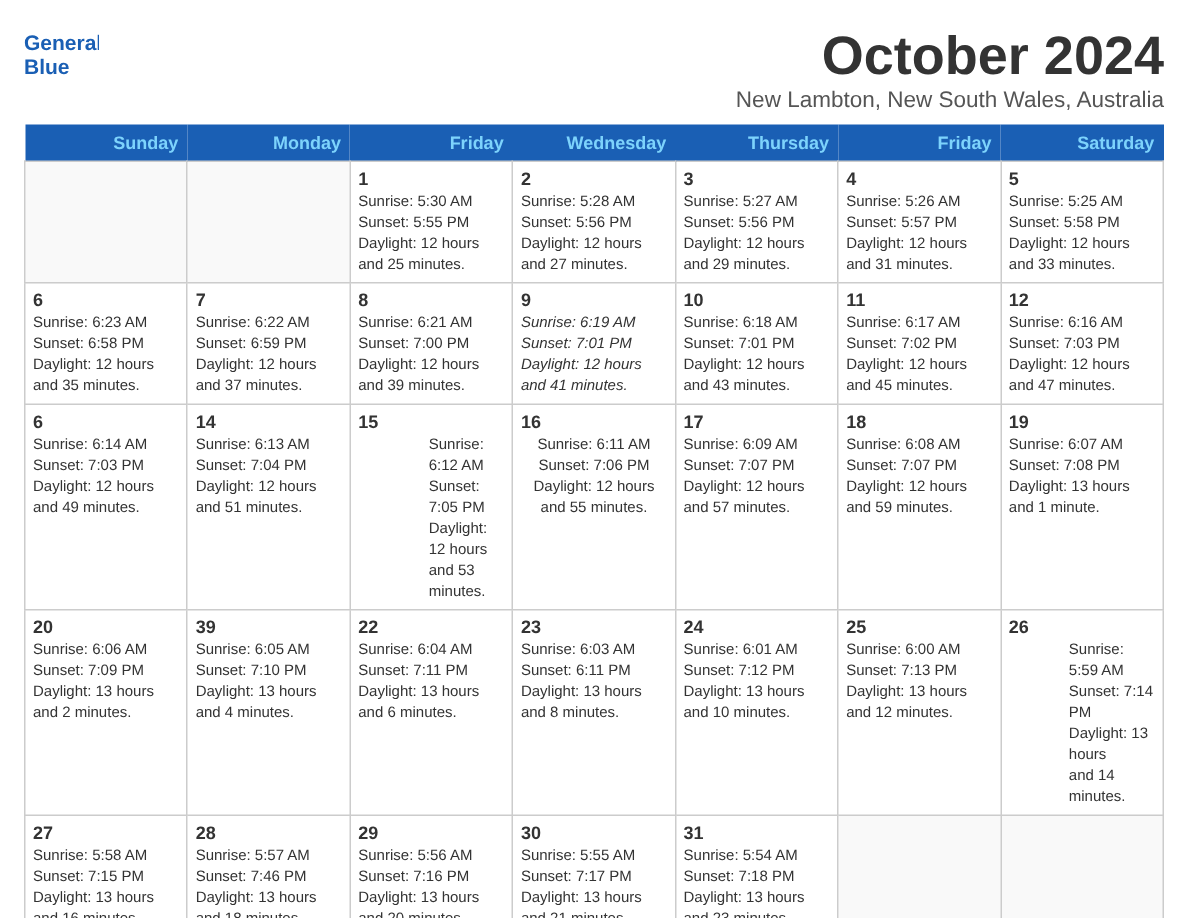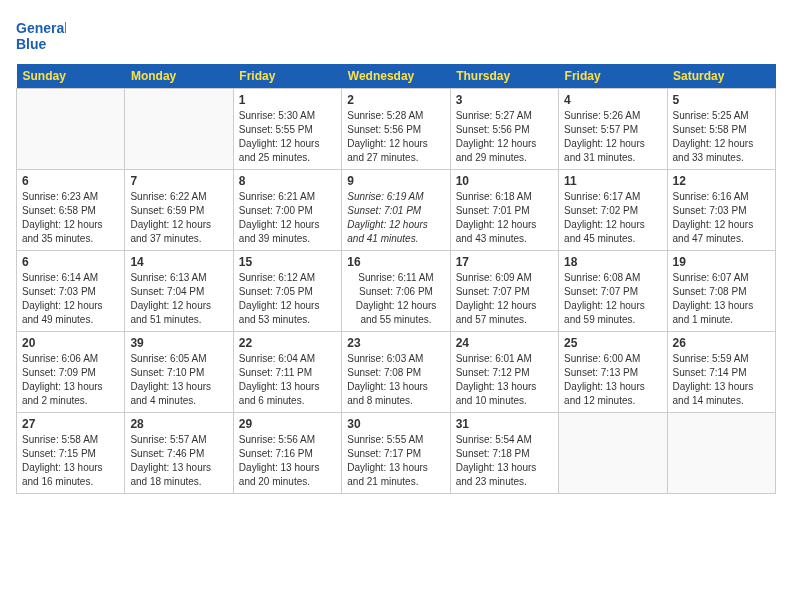--- a/index.html
+++ b/index.html
@@ -36,23 +36,23 @@
       font-size: 15px;
       color: #555;
     }
     table {
       width: 100%;
       border-collapse: collapse;
       font-size: 10.5px;
     }
     thead th {
       background-color: #1a5fb4;
-      color: #fde047;
+      color: #7dd3fc;
       padding: 5px 6px;
-      text-align: left;
+      text-align: right;
       font-size: 12px;
       font-weight: bold;
     }
     tbody td {
       border: 1px solid #ccc;
       vertical-align: top;
       padding: 4px 5px;
       height: 80px;
       width: calc(100% / 7);
       color: #333;
@@ -72,20 +72,24 @@
 </head>
 <body>
 
 <div class="header">
   <div class="logo">
   <svg width="50" height="40" viewBox="0 0 50 40">
     <text x="0" y="17" font-size="14" font-weight="bold" fill="#1a5fb4" font-family="Arial">General</text>
     <text x="0" y="33" font-size="14" font-weight="bold" fill="#1a5fb4" font-family="Arial">Blue</text>
   </svg>
 </div>
+  <div class="title-area">
+    <div class="month-title">October 2024</div>
+    <div class="location-title">New Lambton, New South Wales, Australia</div>
+  </div>
 </div>
 
 <table>
   <thead>
     <tr id="header-row">
         <th>Sunday</th>
         <th>Monday</th>
         <th>Friday</th>
         <th>Wednesday</th>
         <th>Thursday</th>
@@ -194,21 +198,21 @@
         </td>
         <td>
           <div class="day-num">14</div>
           <div class="day-info" style="white-space: pre-line;">Sunrise: 6:13 AM
 Sunset: 7:04 PM
 Daylight: 12 hours
 and 51 minutes.</div>
         </td>
         <td>
           <div class="day-num">15</div>
-          <div class="day-info" style="white-space: pre-line;">Sunrise: 6:12 AM
+          <div class="day-info" style="white-space: pre-line; margin-left: 47px;">Sunrise: 6:12 AM
 Sunset: 7:05 PM
 Daylight: 12 hours
 and 53 minutes.</div>
         </td>
         <td>
           <div class="day-num">16</div>
           <div class="day-info" style="white-space: pre-line; text-align: center;">Sunrise: 6:11 AM
 Sunset: 7:06 PM
 Daylight: 12 hours
 and 55 minutes.</div>
@@ -253,41 +257,41 @@
         <td>
           <div class="day-num">22</div>
           <div class="day-info" style="white-space: pre-line;">Sunrise: 6:04 AM
 Sunset: 7:11 PM
 Daylight: 13 hours
 and 6 minutes.</div>
         </td>
         <td>
           <div class="day-num">23</div>
           <div class="day-info" style="white-space: pre-line;">Sunrise: 6:03 AM
-Sunset: 7:08 PM
+Sunset: 6:11 PM
 Daylight: 13 hours
 and 8 minutes.</div>
         </td>
         <td>
           <div class="day-num">24</div>
           <div class="day-info" style="white-space: pre-line;">Sunrise: 6:01 AM
 Sunset: 7:12 PM
 Daylight: 13 hours
 and 10 minutes.</div>
         </td>
         <td>
           <div class="day-num">25</div>
           <div class="day-info" style="white-space: pre-line;">Sunrise: 6:00 AM
 Sunset: 7:13 PM
 Daylight: 13 hours
 and 12 minutes.</div>
         </td>
         <td>
           <div class="day-num">26</div>
-          <div class="day-info" style="white-space: pre-line;">Sunrise: 5:59 AM
+          <div class="day-info" style="white-space: pre-line; margin-left: 40px;">Sunrise: 5:59 AM
 Sunset: 7:14 PM
 Daylight: 13 hours
 and 14 minutes.</div>
         </td>
       </tr>
       <tr>
         <td>
           <div class="day-num">27</div>
           <div class="day-info" style="white-space: pre-line;">Sunrise: 5:58 AM
 Sunset: 7:15 PM

